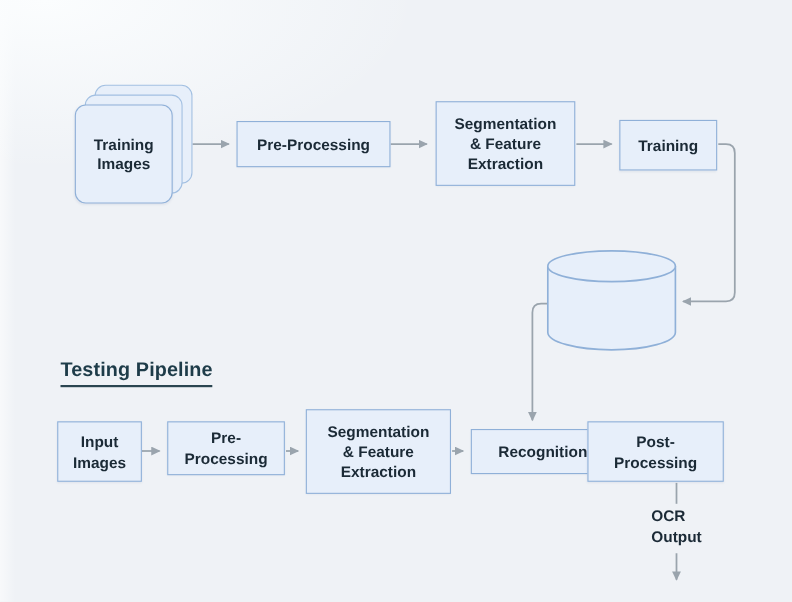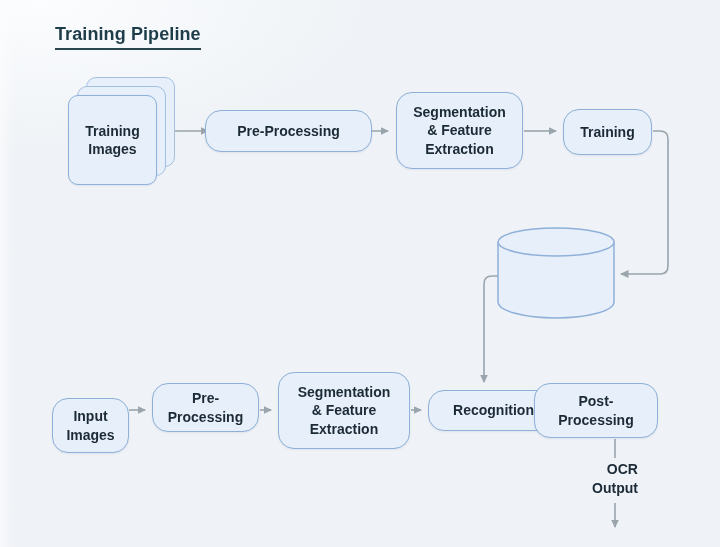--- a/index.html
+++ b/index.html
@@ -17,30 +17,30 @@
   }
   svg.wires { position:absolute; left:0; top:0; width:720px; height:547px; }
   .heading {
     position:absolute; display:inline-block;
     font-size:18px; font-weight:700; color:#1e3c49;
     border-bottom:2px solid #2a4550; padding-bottom:3px; letter-spacing:.1px;
     white-space:nowrap;
   }
   .node {
     position:absolute; display:flex; align-items:center; justify-content:center;
-    background:#e7effa; border:1.5px solid #8fb0d8; border-radius:16px;
+    background:#e7effa; border:1.5px solid #8fb0d8; border-radius:0;
     font-size:14px; font-weight:700; color:#1b2a36; text-align:center;
     white-space:pre-line; line-height:1.32;
     box-shadow:0 1px 2px rgba(40,70,110,0.08);
   }
   .stack-layer { border-radius:10px; border-color:#a3c0e2; box-shadow:none; }
   .stack-front { border-radius:10px; }
   .free-label {
     position:absolute; display:flex; align-items:center; justify-content:center;
-    font-size:14px; font-weight:700; color:#1b2a36; text-align:right;
+    font-size:14px; font-weight:700; color:#1b2a36; text-align:left;
     white-space:pre-line; line-height:1.35;
   }
   .cyl-label { background:transparent; border:none; box-shadow:none; }
 </style>
 </head>
 <body>
 
 <div id="canvas">
 
   <svg class="wires" viewBox="0 0 720 547" xmlns="http://www.w3.org/2000/svg">
@@ -61,38 +61,38 @@
       <path d="M542 410 H554" marker-end="url(#arrow)"></path>
       <path d="M615 439 V458"></path>
       <path d="M615 503 V527" marker-end="url(#arrow)"></path>
     </g>
     <g fill="#e7effa" stroke="#8fb0d8" stroke-width="1.5">
       <path d="M498 242 L498 302 A58 16 0 0 0 614 302 L614 242"></path>
       <ellipse cx="556" cy="242" rx="58" ry="14"></ellipse>
     </g>
   </svg>
 
-  <div class="heading" style="left:55px; top:24px">Training Pipeline</div>
 
+  <div class="heading" style="left:55px; top:326px">Testing Pipeline</div>
 
   <div class="node stack-layer" style="left:86px; top:77px; width:89px; height:90px"></div>
   <div class="node stack-layer" style="left:77px; top:86px; width:89px; height:90px"></div>
   <div class="node stack-front" style="left:68px; top:95px; width:89px; height:90px">Training
 Images</div>
 
-  <div class="node" style="left:205px; top:110px; width:167px; height:42px">Pre-Processing</div>
+  <div class="node" style="left:215px; top:110px; width:140px; height:42px">Pre-Processing</div>
 
   <div class="node" style="left:396px; top:92px; width:127px; height:77px">Segmentation
 &amp; Feature
 Extraction</div>
 
   <div class="node" style="left:563px; top:109px; width:89px; height:46px">Training</div>
 
 
-  <div class="node" style="left:52px; top:398px; width:77px; height:55px">Input
+  <div class="node" style="left:52px; top:383px; width:77px; height:55px">Input
 Images</div>
 
   <div class="node" style="left:152px; top:383px; width:107px; height:49px">Pre-
 Processing</div>
 
   <div class="node" style="left:278px; top:372px; width:132px; height:77px">Segmentation
 &amp; Feature
 Extraction</div>
 
   <div class="node" style="left:428px; top:390px; width:131px; height:41px">Recognition</div>

